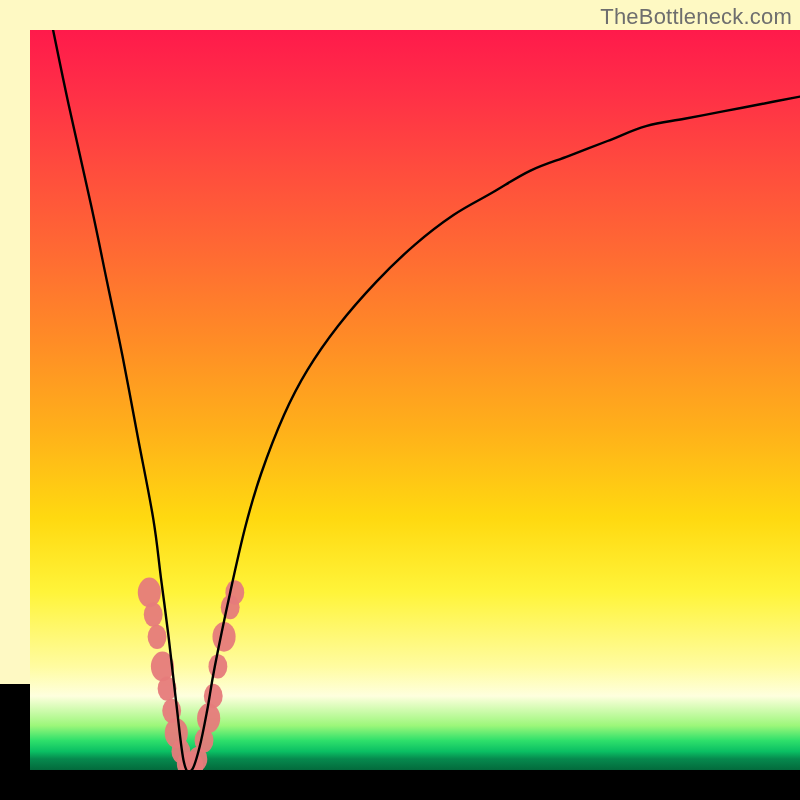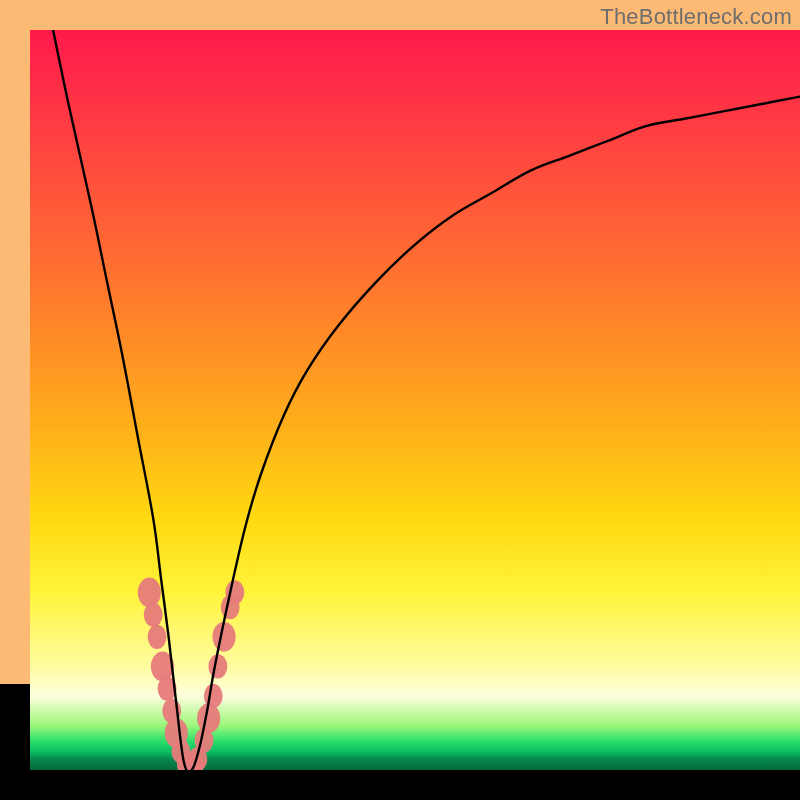--- a/index.html
+++ b/index.html
@@ -8,21 +8,21 @@
     width: 800px;
     height: 800px;
     overflow: hidden;
     background: #000;
     font-family: Arial, Helvetica, sans-serif;
   }
   .frame {
     position: relative;
     width: 800px;
     height: 684px;
-    background: #fdba74;
+    background: #fef9c3;
     text-align: center;
   }
   .plot-area {
     position: absolute;
     left: 30px;
     top: 30px;
     width: 770px;
     height: 740px;
     
     background: linear-gradient(

